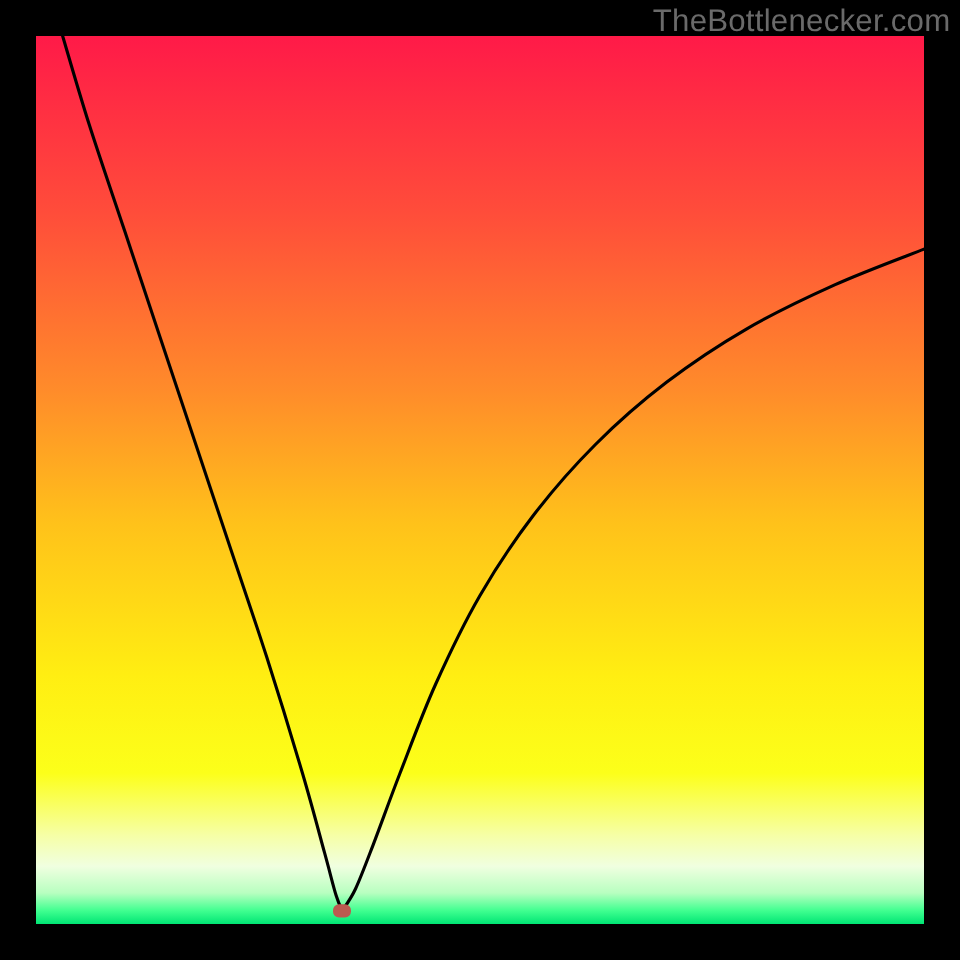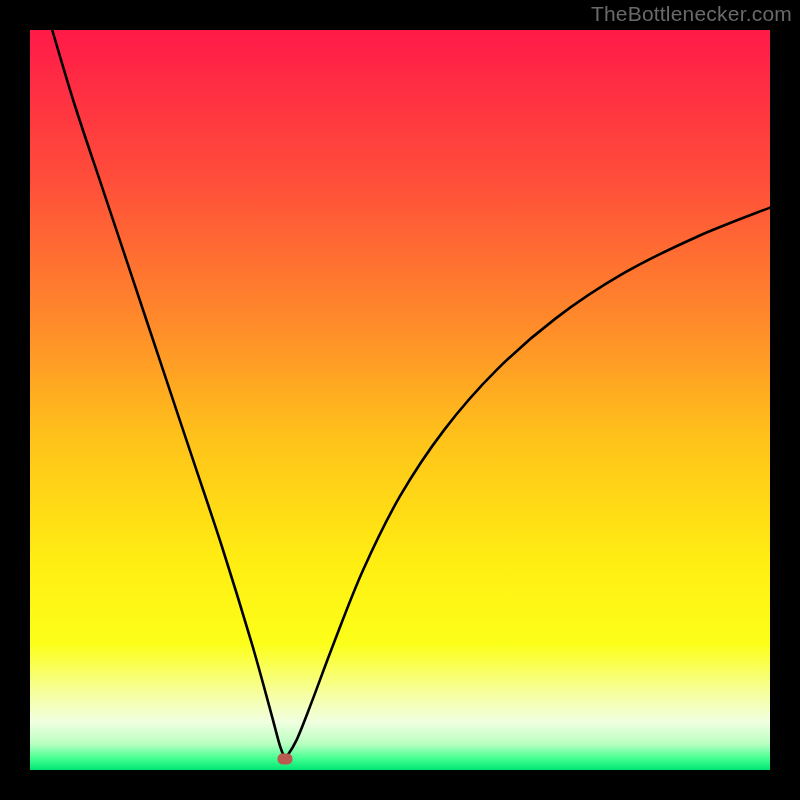--- a/index.html
+++ b/index.html
@@ -9,21 +9,21 @@
     background: #000;
     position: relative;
     font-family: Arial, Helvetica, sans-serif;
     overflow: hidden;
   }
   .watermark {
     position: absolute;
     top: 2px;
     right: 8px;
     color: #6a6a6a;
-    font-size: 21px;
+    font-size: 26px;
     font-weight: 400;
     z-index: 10;
     letter-spacing: 0.2px;
   }
   .plot-area {
     position: absolute;
     left: 30px;
     top: 30px;
     width: 740px;
     height: 740px;

